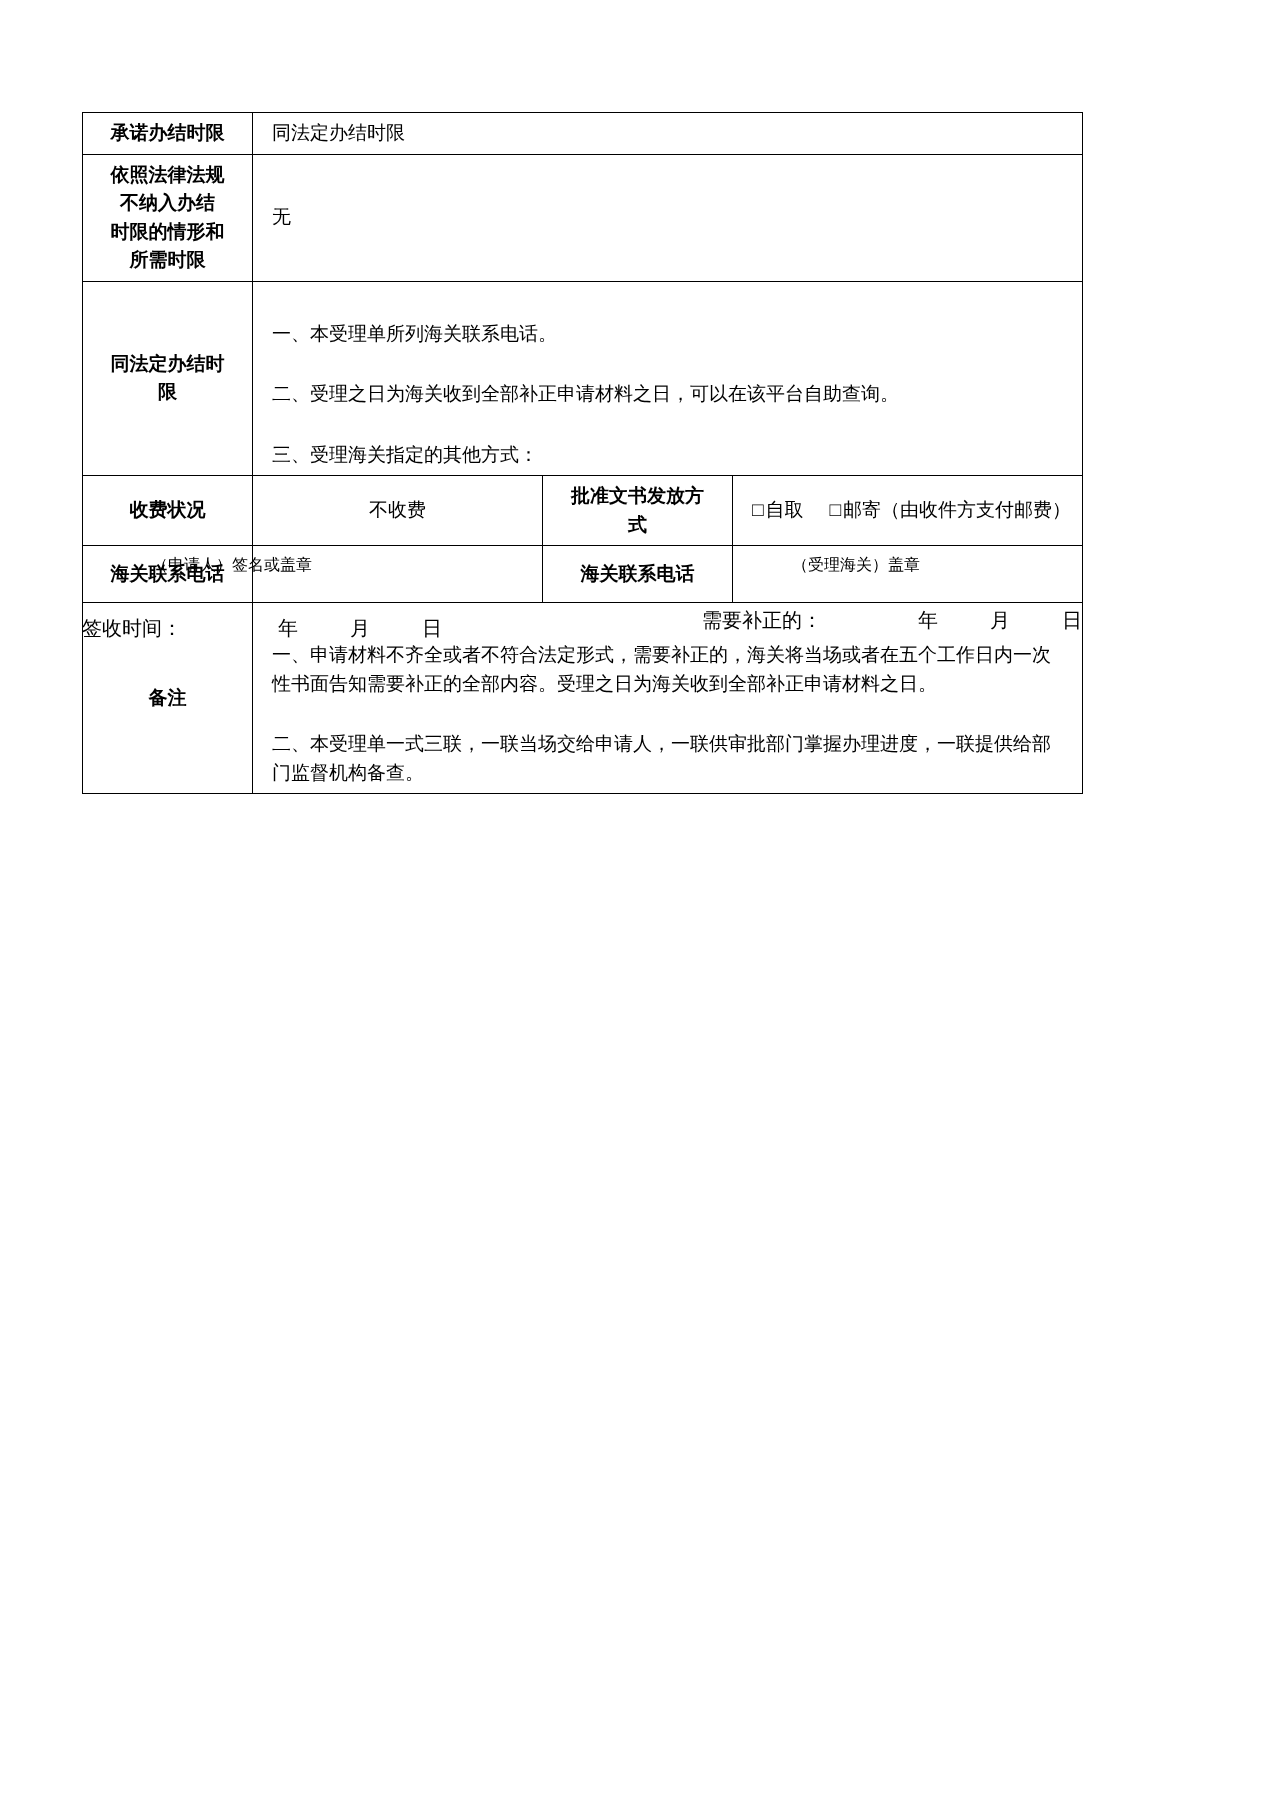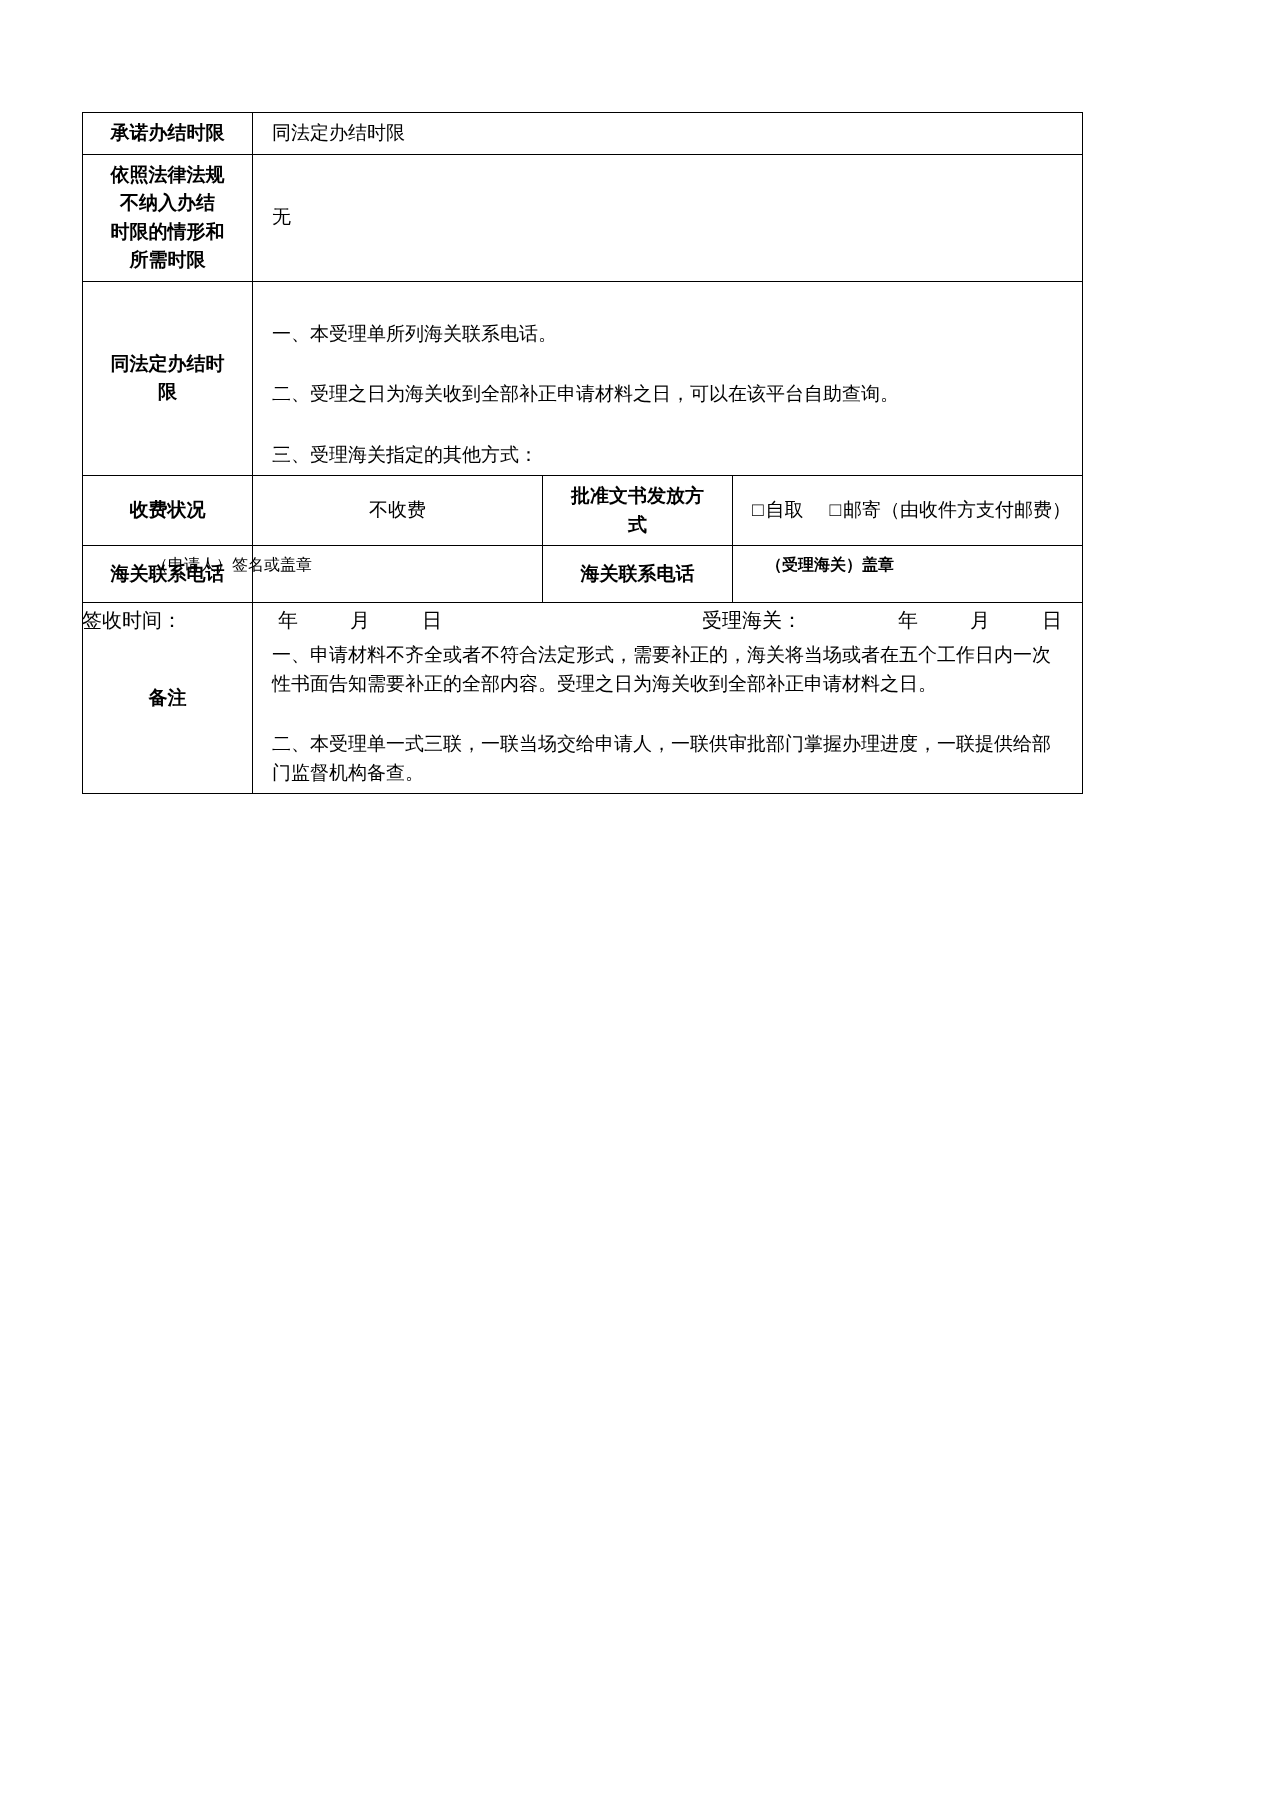--- a/index.html
+++ b/index.html
@@ -100,35 +100,34 @@
     font-size: 16px;
   }
   .sig-applicant {
     position: absolute;
     left: 70px;
     top: 0;
     white-space: nowrap;
   }
   .sig-customs {
     position: absolute;
-    left: 684px;
-    top: 0;
-    white-space: nowrap;
-    font-weight: bold;
+    left: 710px;
+    top: 0;
+    white-space: nowrap;
   }
   .sig-row-2 {
     position: relative;
     height: 40px;
     font-size: 20px;
     margin-top: 12px;
   }
   .time-left {
     position: absolute;
     left: 0px;
-    top: 0;
+    top: 8px;
     white-space: nowrap;
   }
   .time-right {
     position: absolute;
     left: 620px;
     top: 0;
     white-space: nowrap;
   }
   .ymd {
     display: inline-block;
@@ -201,18 +200,18 @@
   <div class="signature-area">
     <div class="sig-row-1">
       <span class="sig-applicant">（申请人）签名或盖章</span>
       <span class="sig-customs">（受理海关）盖章</span>
     </div>
     <div class="sig-row-2">
       <span class="time-left">
         <span>签收时间：</span><span class="ymd"><span class="y">年</span><span class="m">月</span><span class="d">日</span></span>
       </span>
       <span class="time-right">
-        <span>受理海关：</span><span class="ymd"><span class="y">年</span><span class="m">月</span><span class="d">日</span></span>
+        <span>需要补正的：</span><span class="ymd"><span class="y">年</span><span class="m">月</span><span class="d">日</span></span>
       </span>
     </div>
   </div>
 
 </div>
 
 </body></html>

